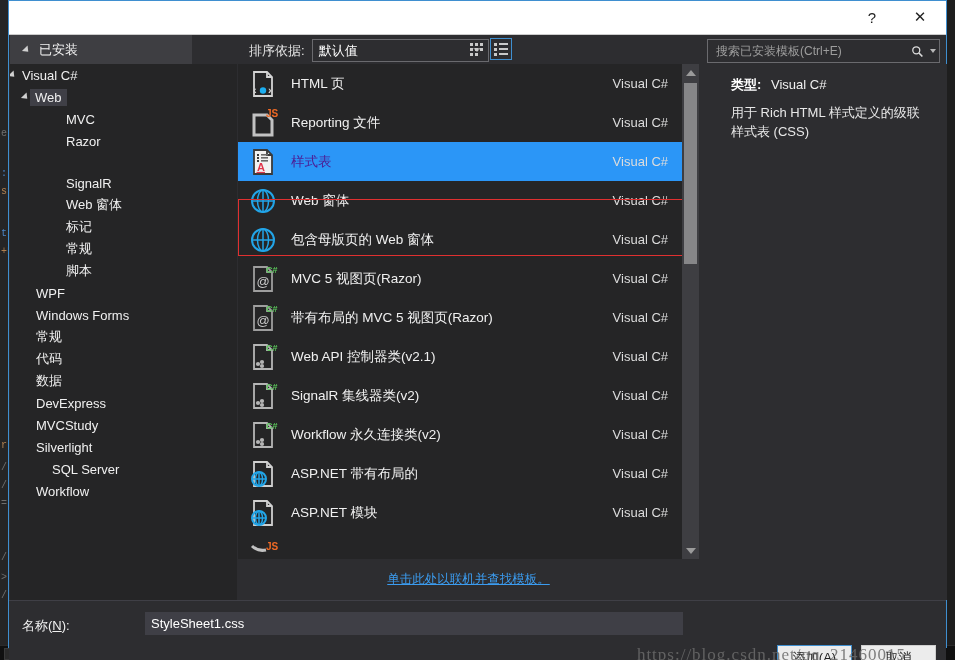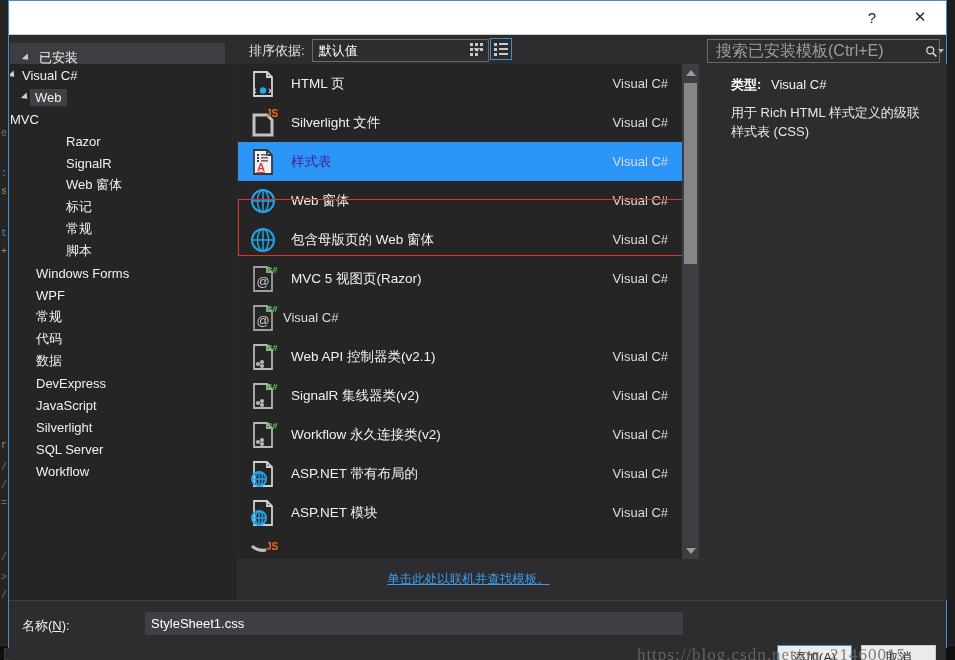--- a/index.html
+++ b/index.html
@@ -28,21 +28,21 @@
   
   #titlebar{position:relative;height:33px;background:#ffffff;border-bottom:1px solid #cccccc;}
   #titlebar .title{position:absolute;left:16px;top:18px;font-size:14px;color:#1e1e1e;margin-top:48px;}
   #titlebar .tbtn{position:absolute;top:0;width:44px;height:32px;display:flex;align-items:center;
      justify-content:center;font-size:15px;color:#1e1e1e;cursor:default;}
   #btn-help{right:52px;}
   #btn-close{right:4px;font-size:16px;}
 
   
   #toolstrip{position:relative;height:29px;background:#2d2d30;}
-  #installed-hdr{position:absolute;left:1px;top:8px;width:215px;height:29px;background:#3e3e42;
+  #installed-hdr{position:absolute;left:1px;top:0;width:182px;height:29px;background:#3e3e42;
      display:flex;align-items:center;}
   #installed-hdr .tri{width:0;height:0;border-left:5px solid #d0d0d0;border-top:4px solid transparent;
      border-bottom:4px solid transparent;margin-left:14px;transform:rotate(45deg);}
   #installed-hdr .lbl{margin-left:10px;font-size:13px;color:#f0f0f0;}
   #sortwrap{position:absolute;left:240px;top:4px;display:flex;align-items:center;}
   #sortwrap .sortlabel{font-size:13px;color:#e6e6e6;margin-right:7px;}
   #sortbox{width:175px;height:21px;background:#2d2d30;border:1px solid #6a6a6e;position:relative;
      display:flex;align-items:center;}
   #sortbox .val{margin-left:6px;font-size:13px;color:#ffffff;}
   #sortbox .caret{position:absolute;right:7px;top:8px;width:0;height:0;
@@ -53,21 +53,21 @@
   #view-list{left:481px;border:1px solid #3f8fd0;background:#2d2d30;}
   .dotgrid{display:grid;grid-template-columns:repeat(3,3px);grid-template-rows:repeat(3,3px);gap:2px;}
   .dotgrid i{background:#c9c9c9;display:block;width:3px;height:3px;}
   .listico{display:flex;flex-direction:column;gap:2px;}
   .listico span{display:flex;align-items:center;gap:2px;}
   .listico span i{display:block;width:3px;height:3px;background:#c9c9c9;}
   .listico span u{display:block;width:9px;height:2px;background:#c9c9c9;text-decoration:none;}
   #searchwrap{position:absolute;right:6px;top:4px;width:231px;height:22px;background:#2d2d30;
      border:1px solid #6a6a6e;display:flex;align-items:center;}
   #searchwrap input{flex:1;background:transparent;border:0;outline:0;margin-left:6px;
-     font-family:"Liberation Sans",sans-serif;font-size:16px;color:#d0d0d0;}
+     font-family:"Liberation Sans",sans-serif;font-size:12px;color:#d0d0d0;}
   #searchwrap input::placeholder{color:#9d9d9d;}
   .sicon{width:20px;display:flex;align-items:center;justify-content:center;}
   .scaret{width:12px;display:flex;align-items:center;justify-content:center;}
   .scaret b{width:0;height:0;border-left:3px solid transparent;border-right:3px solid transparent;
      border-top:4px solid #b8b8b8;display:block;}
 
   
   #body{position:relative;height:536px;}
   #tree{position:absolute;left:1px;top:0;width:227px;height:536px;background:#252526;overflow:hidden;}
   .tnode{display:flex;align-items:center;height:22px;font-size:13px;color:#f0f0f0;white-space:nowrap;}
@@ -221,66 +221,66 @@
 
     <div id="tree">
         <div class="tnode">
           <span class="arw"></span>
           <span class="txt">Visual C#</span>
         </div>
         <div class="tnode sel" style="padding-left: 13px;">
           <span class="arw"></span>
           <span class="txt">Web</span>
         </div>
-        <div class="tnode" style="">
+        <div class="tnode" style="padding-left: 56px;">
           <span class="txt">MVC</span>
         </div>
         <div class="tnode" style="padding-left: 56px;">
           <span class="txt">Razor</span>
         </div>
-        <div class="tnode" style="padding-left: 56px;">
+        <div class="tnode" style="padding-left: 56px; margin-top: 20px;">
           <span class="txt">SignalR</span>
         </div>
         <div class="tnode" style="padding-left: 56px;">
           <span class="txt">Web 窗体</span>
         </div>
         <div class="tnode" style="padding-left: 56px;">
           <span class="txt">标记</span>
         </div>
         <div class="tnode" style="padding-left: 56px;">
           <span class="txt">常规</span>
         </div>
         <div class="tnode" style="padding-left: 56px;">
           <span class="txt">脚本</span>
         </div>
         <div class="tnode" style="padding-left: 26px;">
+          <span class="txt">WPF</span>
+        </div>
+        <div class="tnode" style="padding-left: 26px;">
           <span class="txt">Windows Forms</span>
         </div>
         <div class="tnode" style="padding-left: 26px;">
-          <span class="txt">WPF</span>
-        </div>
-        <div class="tnode" style="padding-left: 26px;">
           <span class="txt">常规</span>
         </div>
         <div class="tnode" style="padding-left: 26px;">
           <span class="txt">代码</span>
         </div>
         <div class="tnode" style="padding-left: 26px;">
           <span class="txt">数据</span>
         </div>
         <div class="tnode" style="padding-left: 26px;">
           <span class="txt">DevExpress</span>
         </div>
         <div class="tnode" style="padding-left: 26px;">
-          <span class="txt">JavaScript</span>
+          <span class="txt">MVCStudy</span>
         </div>
         <div class="tnode" style="padding-left: 26px;">
           <span class="txt">Silverlight</span>
         </div>
-        <div class="tnode" style="padding-left: 26px;">
+        <div class="tnode" style="padding-left: 42px;">
           <span class="txt">SQL Server</span>
         </div>
         <div class="tnode" style="padding-left: 26px;">
           <span class="txt">Workflow</span>
         </div>
       </div>
 
     <div id="center">
       <div id="listarea">
           <div class="row">
@@ -292,21 +292,21 @@
                 <circle cx="16" cy="22.5" r="3.2" fill="#1badef"></circle>
               </svg></div>
             <div class="nm">HTML 页</div>
             <div class="lang">Visual C#</div>
           </div>
           <div class="row">
             <div class="ico"><svg width="32" height="32" viewBox="0 0 32 32">
                 <path d="M7 8 H20 L25 13 V28 H7 Z" fill="none" stroke="#c2c2c2" stroke-width="3"></path>
                 <text x="19" y="10" fill="#f06a25" font-size="10" font-family="Liberation Sans, sans-serif" font-weight="bold">JS</text>
               </svg></div>
-            <div class="nm">Silverlight 文件</div>
+            <div class="nm">Reporting 文件</div>
             <div class="lang">Visual C#</div>
           </div>
           <div class="row selected">
             <div class="ico"><svg width="32" height="32" viewBox="0 0 32 32">
                 <path d="M7 4 H20 L25 9 V28 H7 Z" fill="#f2f2f2" stroke="#3a3a3a" stroke-width="1.8"></path>
                 <path d="M20 4 V9 H25" fill="none" stroke="#3a3a3a" stroke-width="1.8"></path>
                 <rect x="10" y="8" width="2" height="2" fill="#3a3a3a"></rect>
                 <rect x="14" y="8" width="7" height="1.6" fill="#6a6a6a"></rect>
                 <rect x="10" y="11" width="2" height="2" fill="#3a3a3a"></rect>
                 <rect x="14" y="11" width="7" height="1.6" fill="#6a6a6a"></rect>
@@ -352,20 +352,21 @@
             <div class="nm">MVC 5 视图页(Razor)</div>
             <div class="lang">Visual C#</div>
           </div>
           <div class="row">
             <div class="ico"><svg width="32" height="32" viewBox="0 0 32 32">
                 <path d="M7 4 H20 L25 9 V28 H7 Z" fill="none" stroke="#9e9e9e" stroke-width="1.8"></path>
                 <path d="M20 4 V9 H25" fill="none" stroke="#9e9e9e" stroke-width="1.8"></path>
                 <text x="9.5" y="23" fill="#c9c9c9" font-size="13" font-family="Liberation Sans, sans-serif">@</text>
                 <text x="19" y="10" fill="#5bc75b" font-size="9" font-family="Liberation Sans, sans-serif" font-weight="bold">C#</text>
               </svg></div>
+            <div class="nm">带有布局的 MVC 5 视图页(Razor)</div>
             <div class="lang">Visual C#</div>
           </div>
           <div class="row">
             <div class="ico"><svg width="32" height="32" viewBox="0 0 32 32">
                 <path d="M7 4 H20 L25 9 V28 H7 Z" fill="none" stroke="#b5b5b5" stroke-width="1.8"></path>
                 <path d="M20 4 V9 H25" fill="none" stroke="#b5b5b5" stroke-width="1.8"></path>
                 <text x="19" y="10" fill="#5bc75b" font-size="9" font-family="Liberation Sans, sans-serif" font-weight="bold">C#</text>
                 <g>
                   <circle cx="11" cy="23" r="2.1" fill="#b5b5b5"></circle>
                   <circle cx="15" cy="21" r="2.1" fill="#b5b5b5"></circle>

